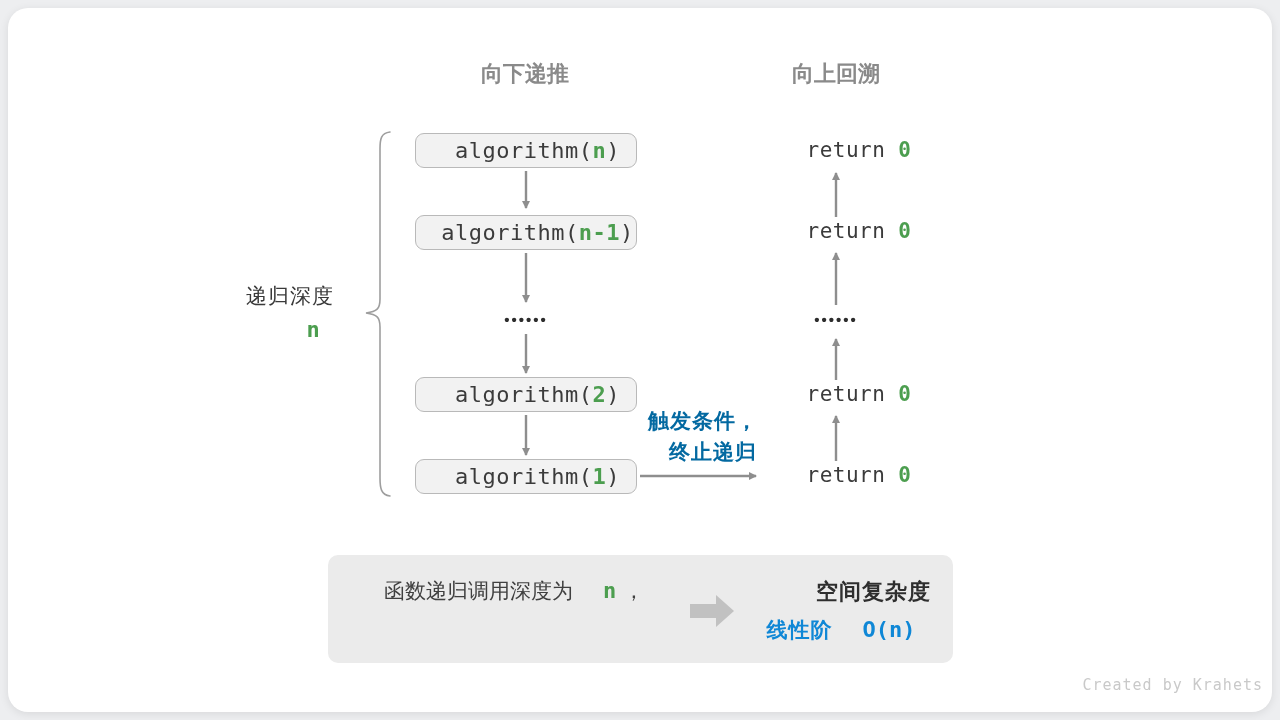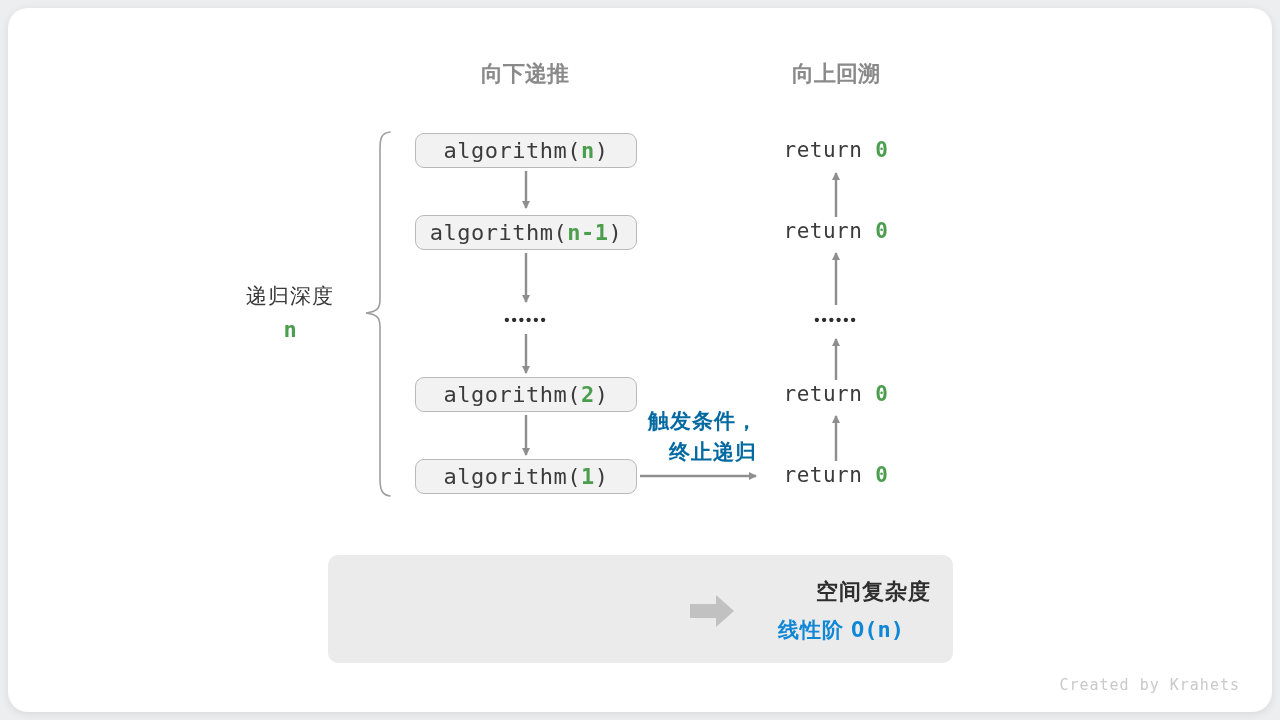--- a/index.html
+++ b/index.html
@@ -1,21 +1,21 @@
 <!DOCTYPE html>
 <html><head>
 <meta charset="utf-8">
 <style>
   html,body{margin:0;padding:0;}
   .canvas{position:relative;width:1280px;height:720px;background:#edeef0;
     font-family:"Liberation Sans",sans-serif;overflow:hidden;}
   .card{position:absolute;inset:8px;background:#ffffff;border-radius:20px;
     box-shadow:0 2px 10px rgba(0,0,0,0.09);}
   .abs{position:absolute;}
-  .mono{font-family:"DejaVu Sans Mono","Liberation Mono",monospace;}
+  .mono{font-family:"DejaVu Sans Mono","Liberation Mono",monospace;padding-left:23px;}
   .hdr{width:200px;text-align:center;font-size:22px;font-weight:700;color:#8a8a8a;}
   .callbox{left:415px;width:222px;height:35px;box-sizing:border-box;
     background:#f2f2f2;border:1.5px solid #b9b9b9;border-radius:9px;
     display:flex;align-items:center;justify-content:center;
     font-size:22px;color:#3b3b3b;letter-spacing:.5px;}
   .green{color:#4c9e4f;font-weight:700;}
   .blue{color:#0f87d6;}
   .ret{left:736px;width:200px;height:24px;display:flex;justify-content:center;
     font-size:21px;color:#3b3b3b;letter-spacing:.5px;}
   .ret .val{margin-left:13px;}
@@ -87,20 +87,23 @@
   </div>
   <div class="abs ret mono" style="top:463px;">
     <span>return</span>
       <span class="green val">0</span>
   </div>
 
   <div class="abs trig" style="top:407px;">触发条件，</div>
   <div class="abs trig" style="top:438px;text-align:center;">终止递归</div>
 
   <div class="abs sumbox"></div>
+  <div class="abs sumline" style="top:577px;">
+    <span>函数递归调用深度为</span><span class="mono green var">n</span><span>，</span>
+  </div>
   <div class="abs sum-title">空间复杂度</div>
   <div class="abs watermark mono">Created by Krahets</div>
 
   <div class="abs sum-result">
     <span class="blue">线性阶</span><span class="blue mono code">O(n)</span>
   </div>
 
   <svg class="overlay" width="1280" height="720" viewBox="0 0 1280 720">
     <defs>
       <marker id="ah" markerUnits="userSpaceOnUse" markerWidth="12" markerHeight="12" refX="7" refY="4" orient="auto">

